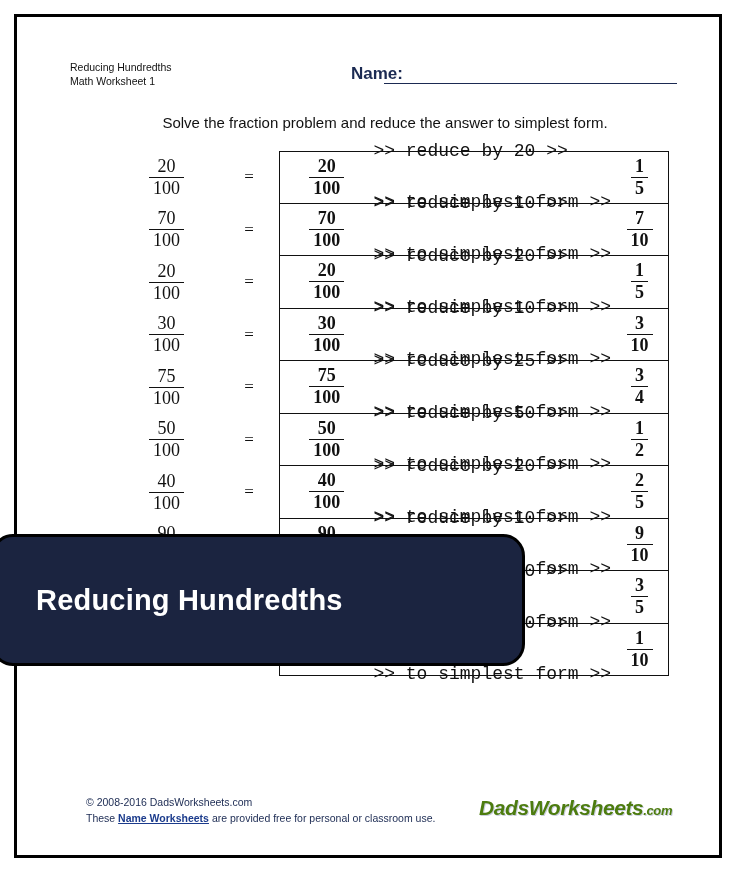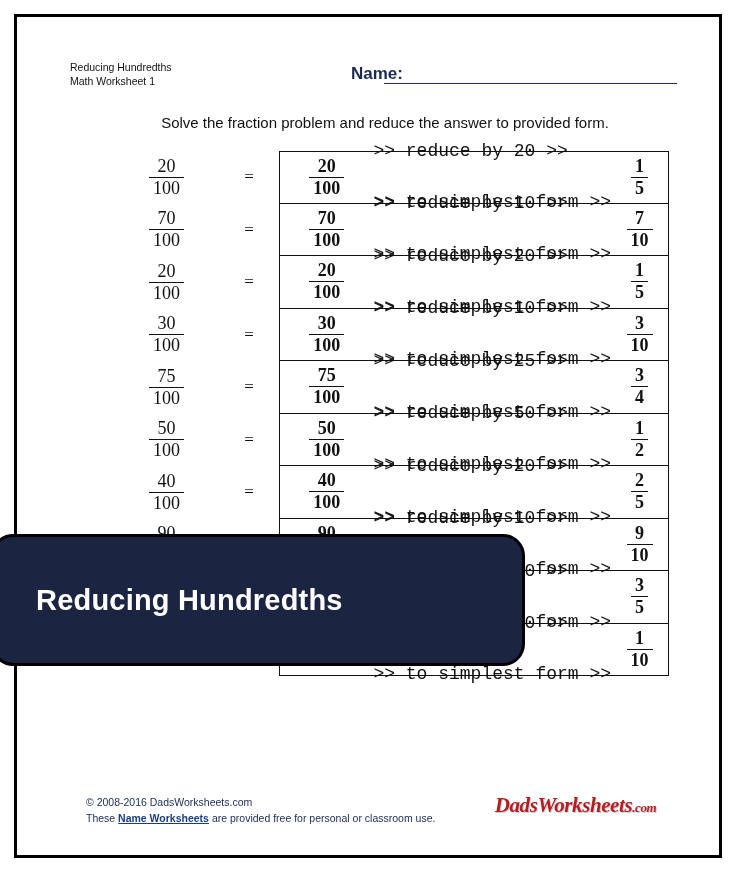--- a/index.html
+++ b/index.html
@@ -187,27 +187,27 @@
     color: #1b3b8c;
     text-decoration: underline;
     font-weight: bold;
   }
   .logo {
     position: absolute;
     left: 398px;
     top: 0;
     width: 215px;
     height: 40px;
-    font-family: Liberation Serif, serif;
+    font-family: Liberation Sans, sans-serif;
     font-style: italic;
     font-weight: bold;
     font-size: 21px;
-    color: #b91c1c;
+    color: #4d7c0f;
     text-align: center;
-    line-height: 22px;
+    line-height: 27px;
     letter-spacing: -0.4px;
     text-shadow: 1px 1px 0 #c9cede;
   }
   .logo .dom { font-size: 13px; }
 
   
   .banner {
     position: absolute;
     left: -9px;
     top: 534px;
@@ -236,21 +236,21 @@
   <div class="sheet-border">
     <div class="inner">
 
       <div class="header">
         <div class="worksheet-id">Reducing Hundredths
 Math Worksheet 1</div>
         <div class="name-label">Name:</div>
         <div class="name-line"></div>
       </div>
 
-      <div class="instructions">Solve the fraction problem and reduce the answer to provided form.</div>
+      <div class="instructions">Solve the fraction problem and reduce the answer to simplest form.</div>
 
       <div class="problems">
 
         <div class="prow">
           <div class="qfrac">
             <span class="frac q">
               <span class="num">20</span>
               <span class="den">100</span>
             </span>
           </div>

